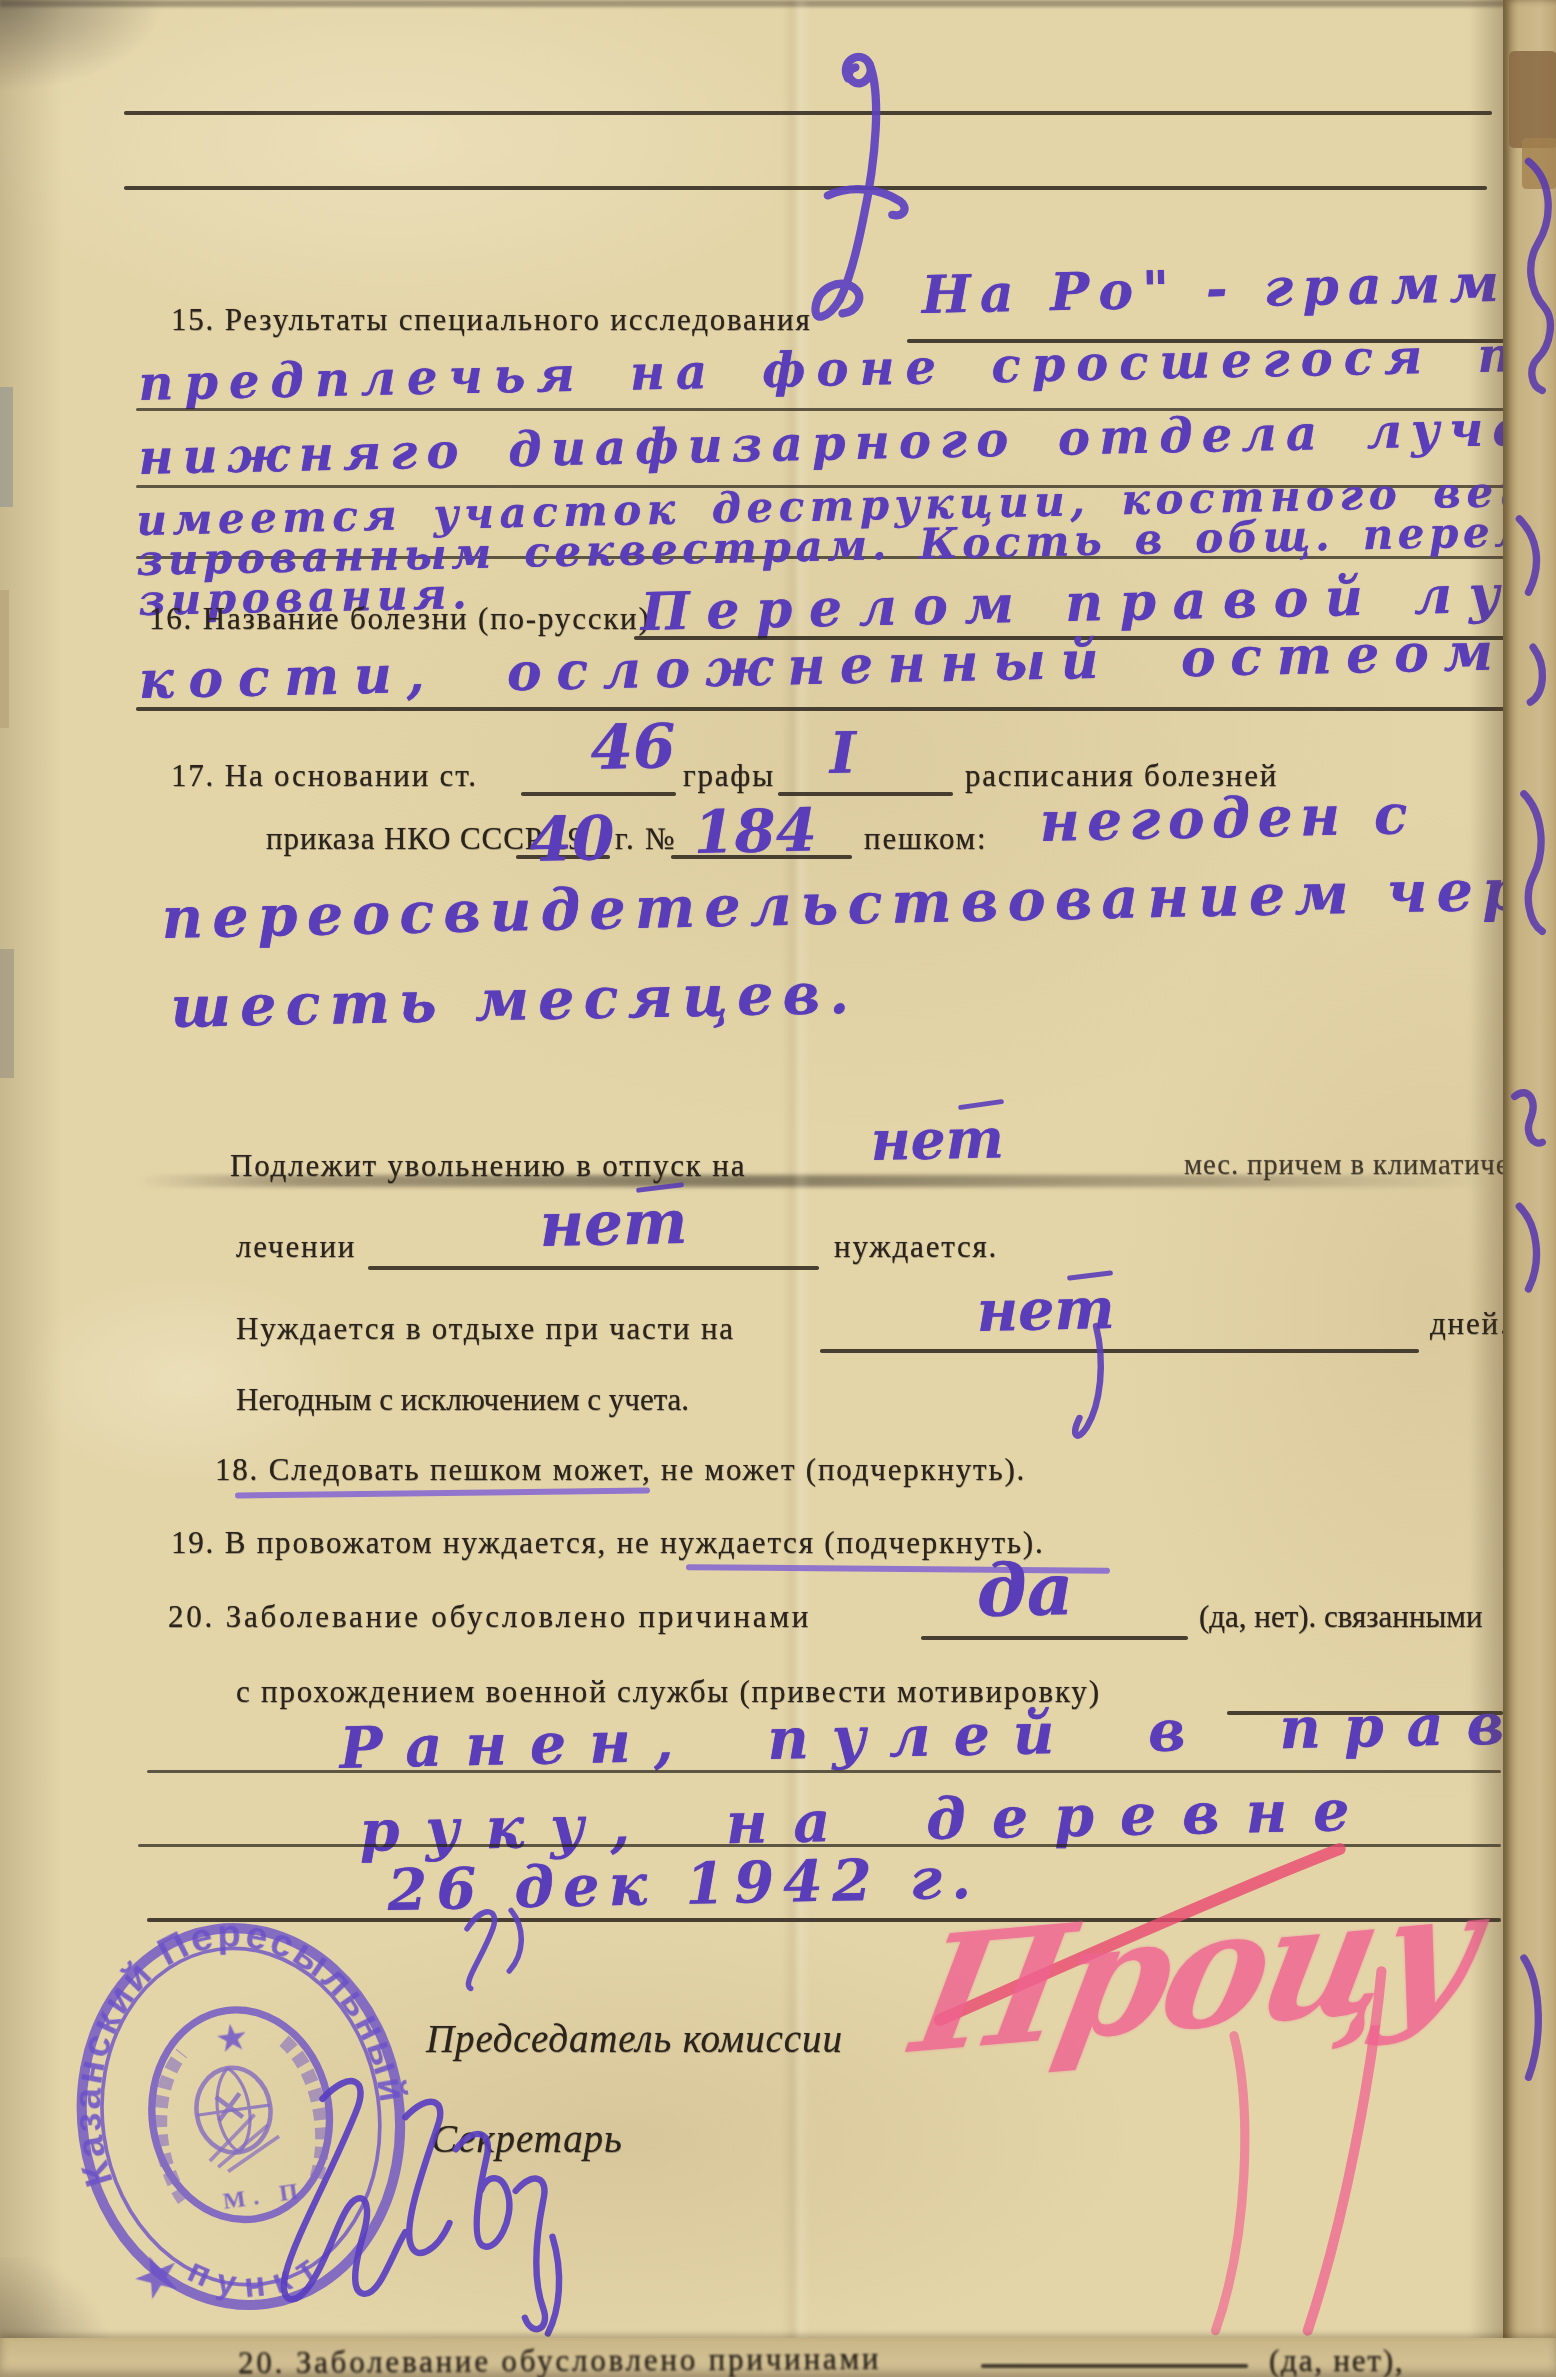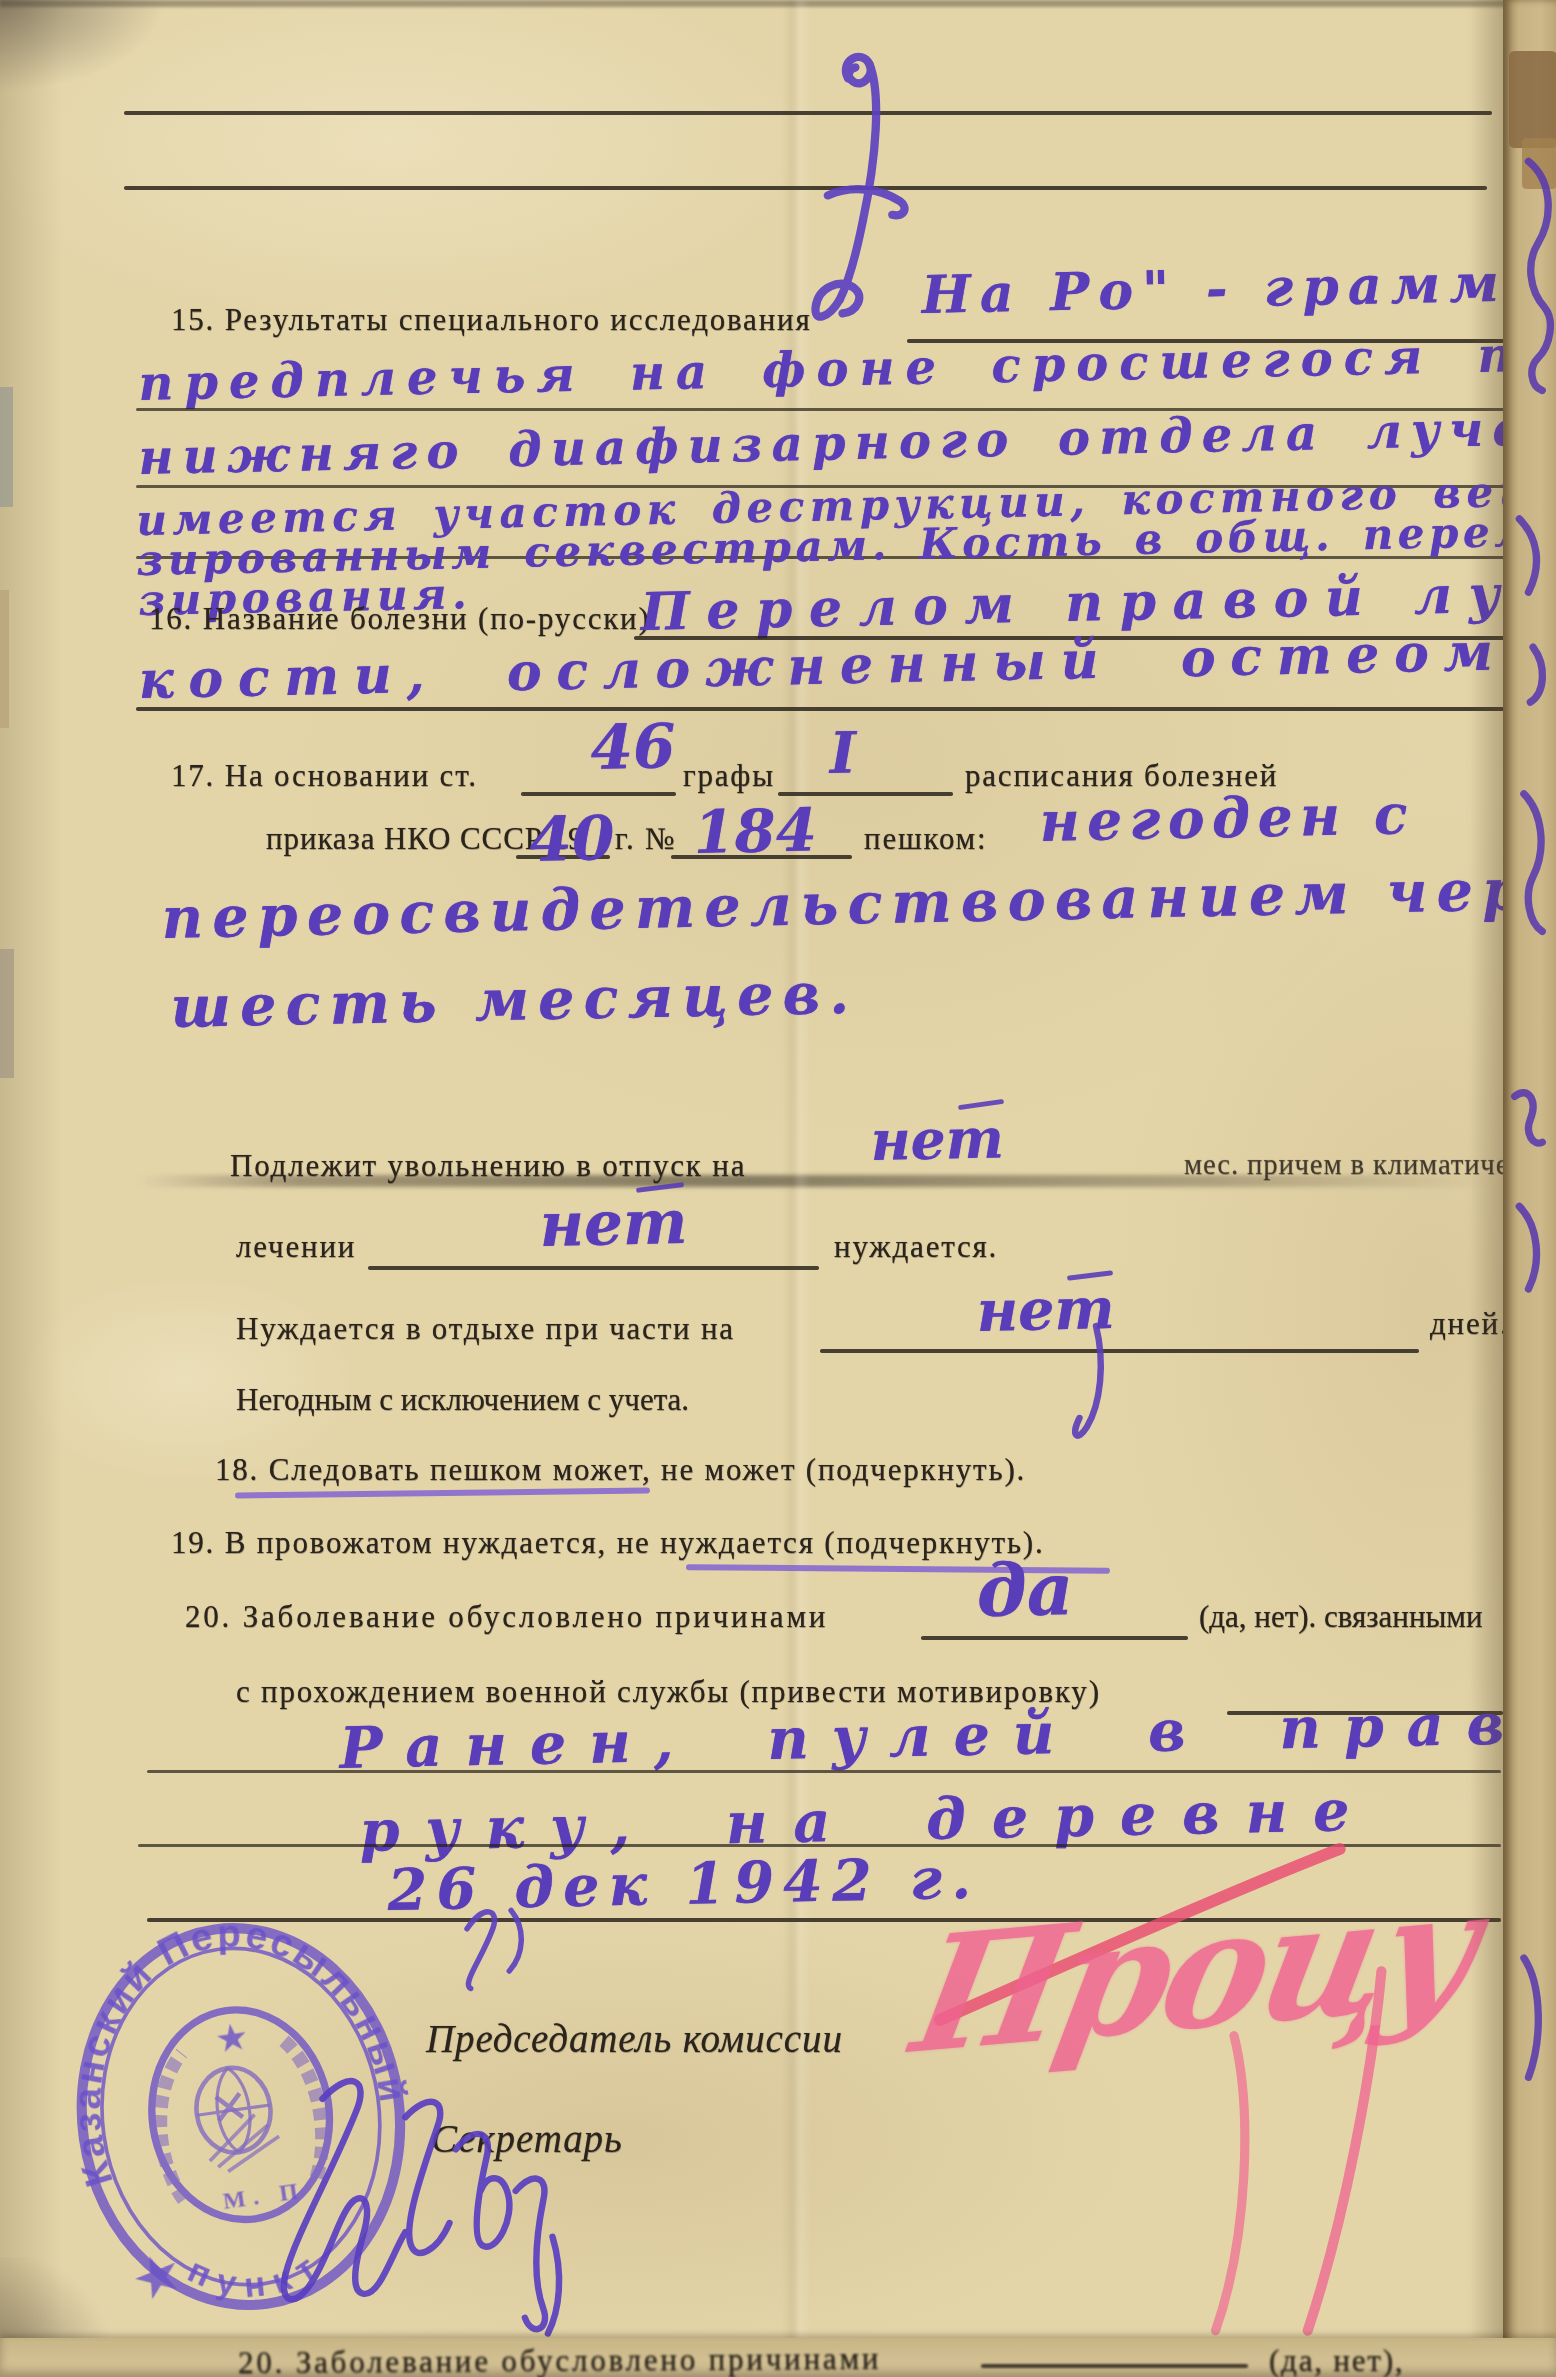--- a/index.html
+++ b/index.html
@@ -134,21 +134,21 @@
   </svg>
   <div class="print" style="left:1430px;top:1308px;">дней.</div>
 
   <div class="print" style="left:236px;top:1384px;letter-spacing:0;">Негодным с исключением с учета.</div>
 
   <div class="print" style="left:171px;top:1454px;margin-left:44px;">18. Следовать пешком может, не может (подчеркнуть).</div>
   <div class="ulp" style="left:235px;top:1490px;width:415px;transform:rotate(-.7deg);"></div>
   <div class="print" style="left:171px;top:1527px;">19. В провожатом нуждается, не нуждается (подчеркнуть).</div>
   <div class="ulp" style="left:686px;top:1566px;width:424px;transform:rotate(.5deg);"></div>
 
-  <div class="print" style="left:185px;top:1601px;letter-spacing:2.8px;text-align:right;">20. Заболевание обусловлено причинами</div>
+  <div class="print" style="left:168px;top:1601px;letter-spacing:2.8px;text-align:right;">20. Заболевание обусловлено причинами</div>
   <div class="rule" style="left:921px;top:1636px;width:267px;"></div>
   <div class="hw" style="left:976px;top:1555px;font-size:72px;">да</div>
   <div class="print" style="left:1199px;top:1601px;letter-spacing:0;">(да, нет). связанными</div>
   <div class="print" style="left:236px;top:1676px;">с прохождением военной службы (привести мотивировку)</div>
   <div class="rule" style="left:1227px;top:1711px;width:276px;"></div>
 
   <div class="hw" style="left:339px;top:1719px;font-size:57px;letter-spacing:23px;word-spacing:28px;">Ранен, пулей в правую</div>
   <div class="rule thin" style="left:147px;top:1770px;width:1354px;"></div>
   <div class="hw" style="left:359px;top:1802px;font-size:57px;letter-spacing:26px;word-spacing:24px;">руку, на деревне</div>
   <div class="rule thin" style="left:138px;top:1844px;width:1363px;"></div>

